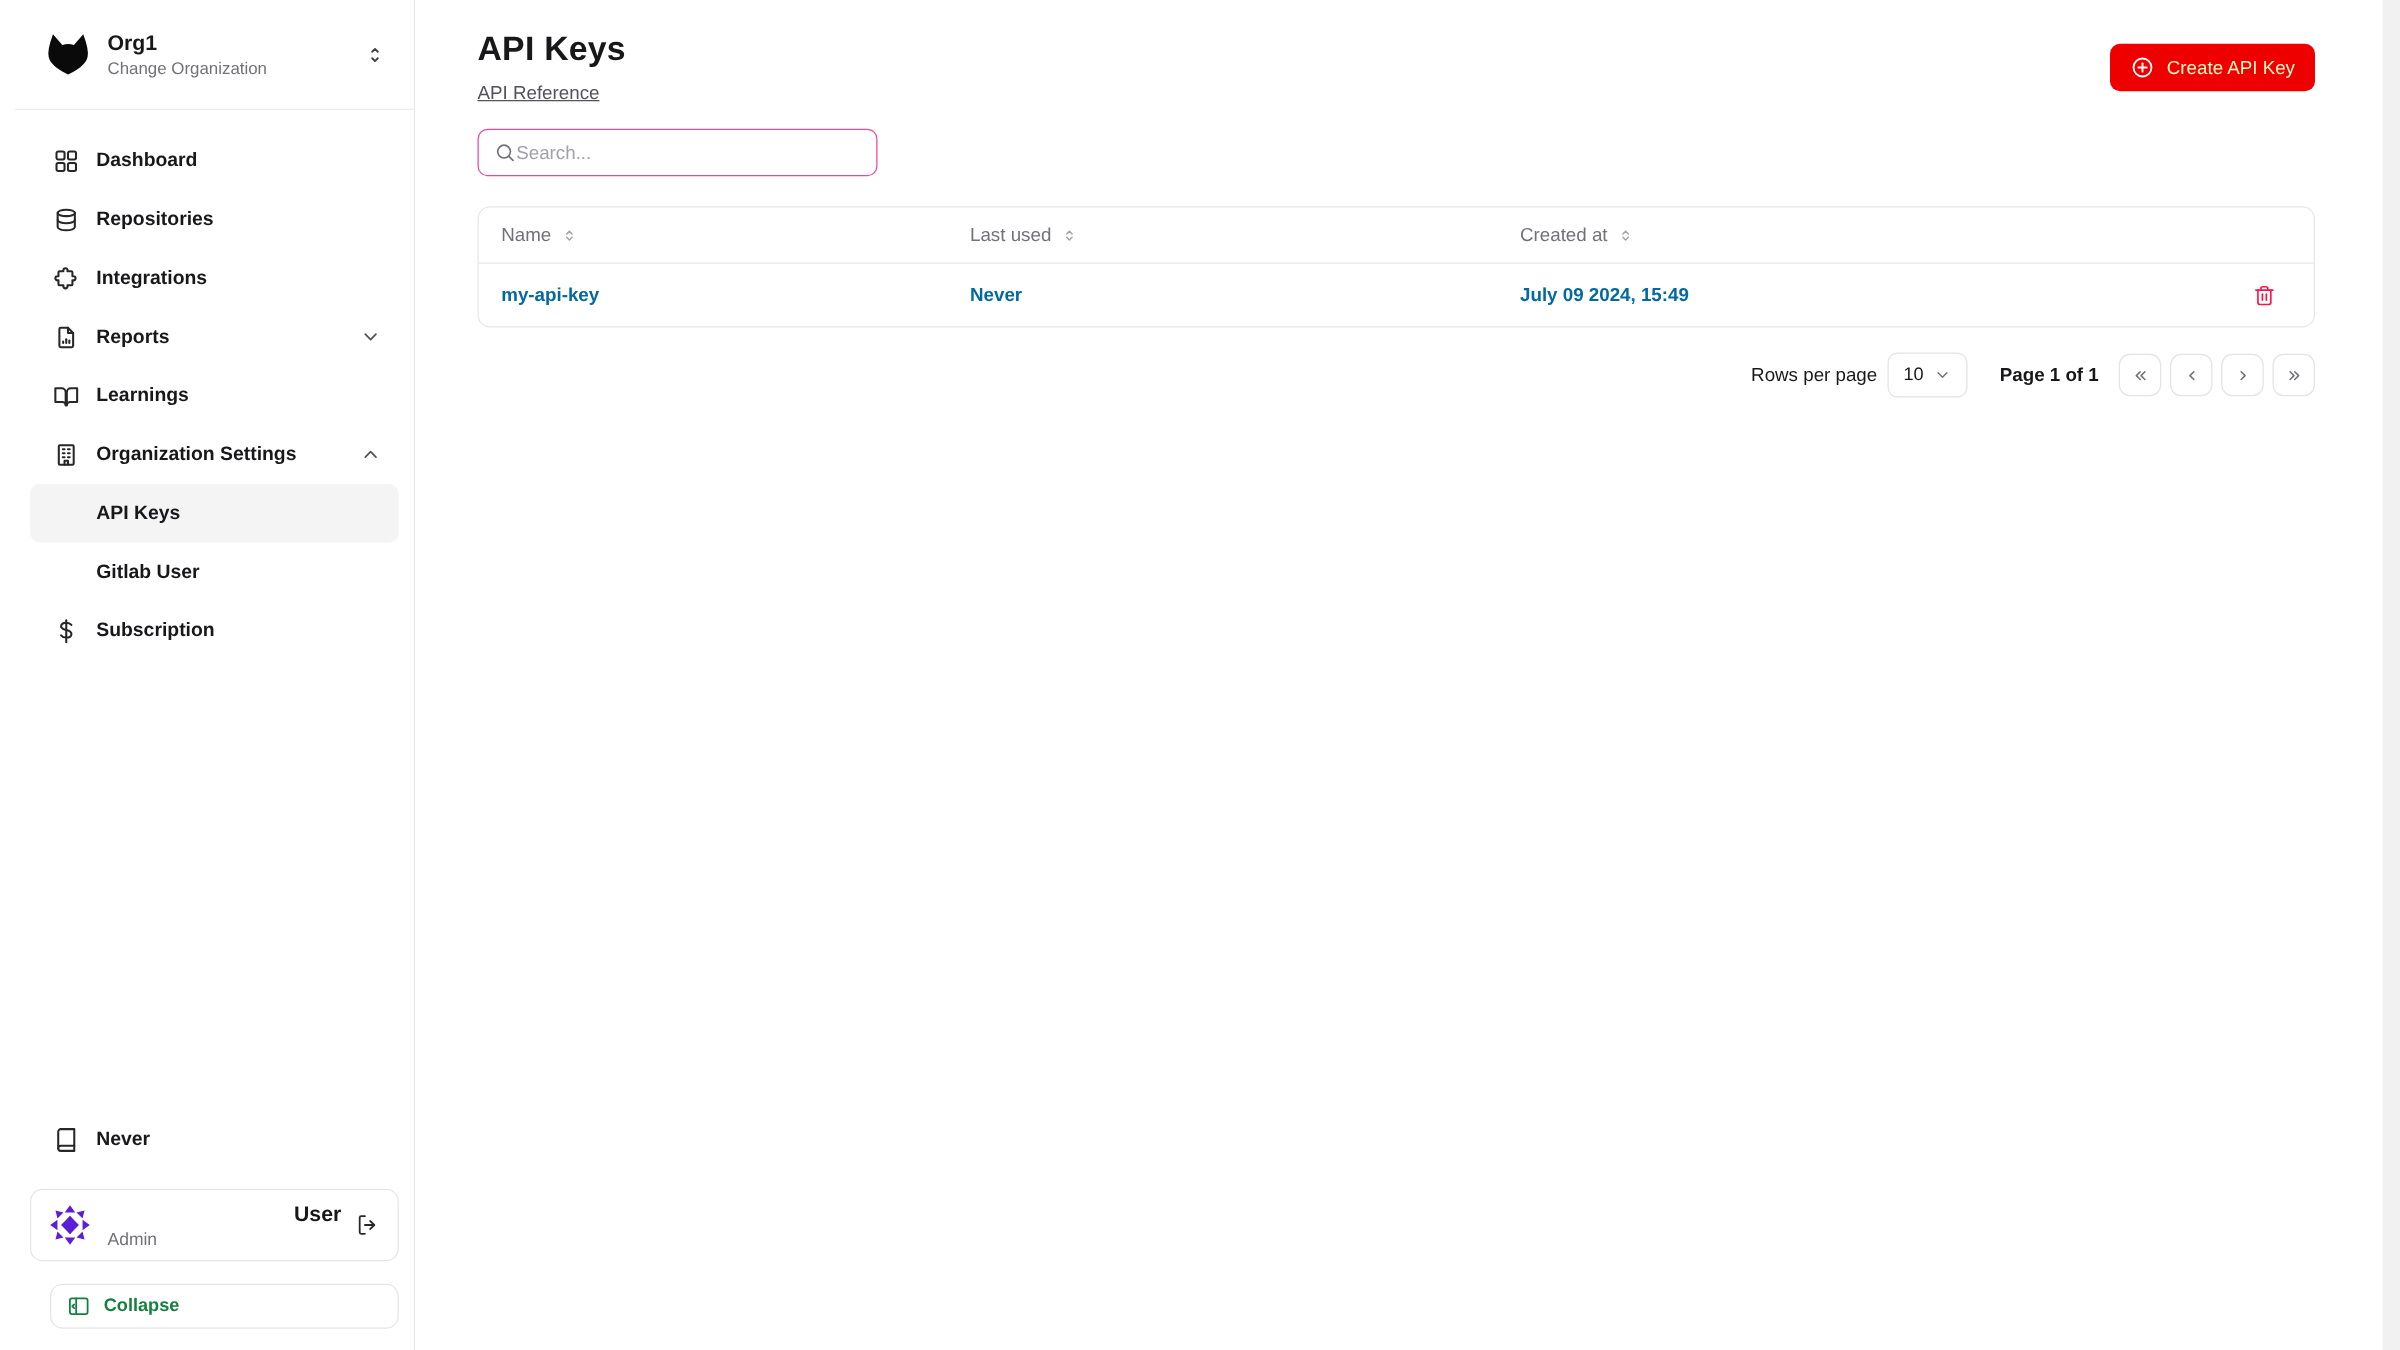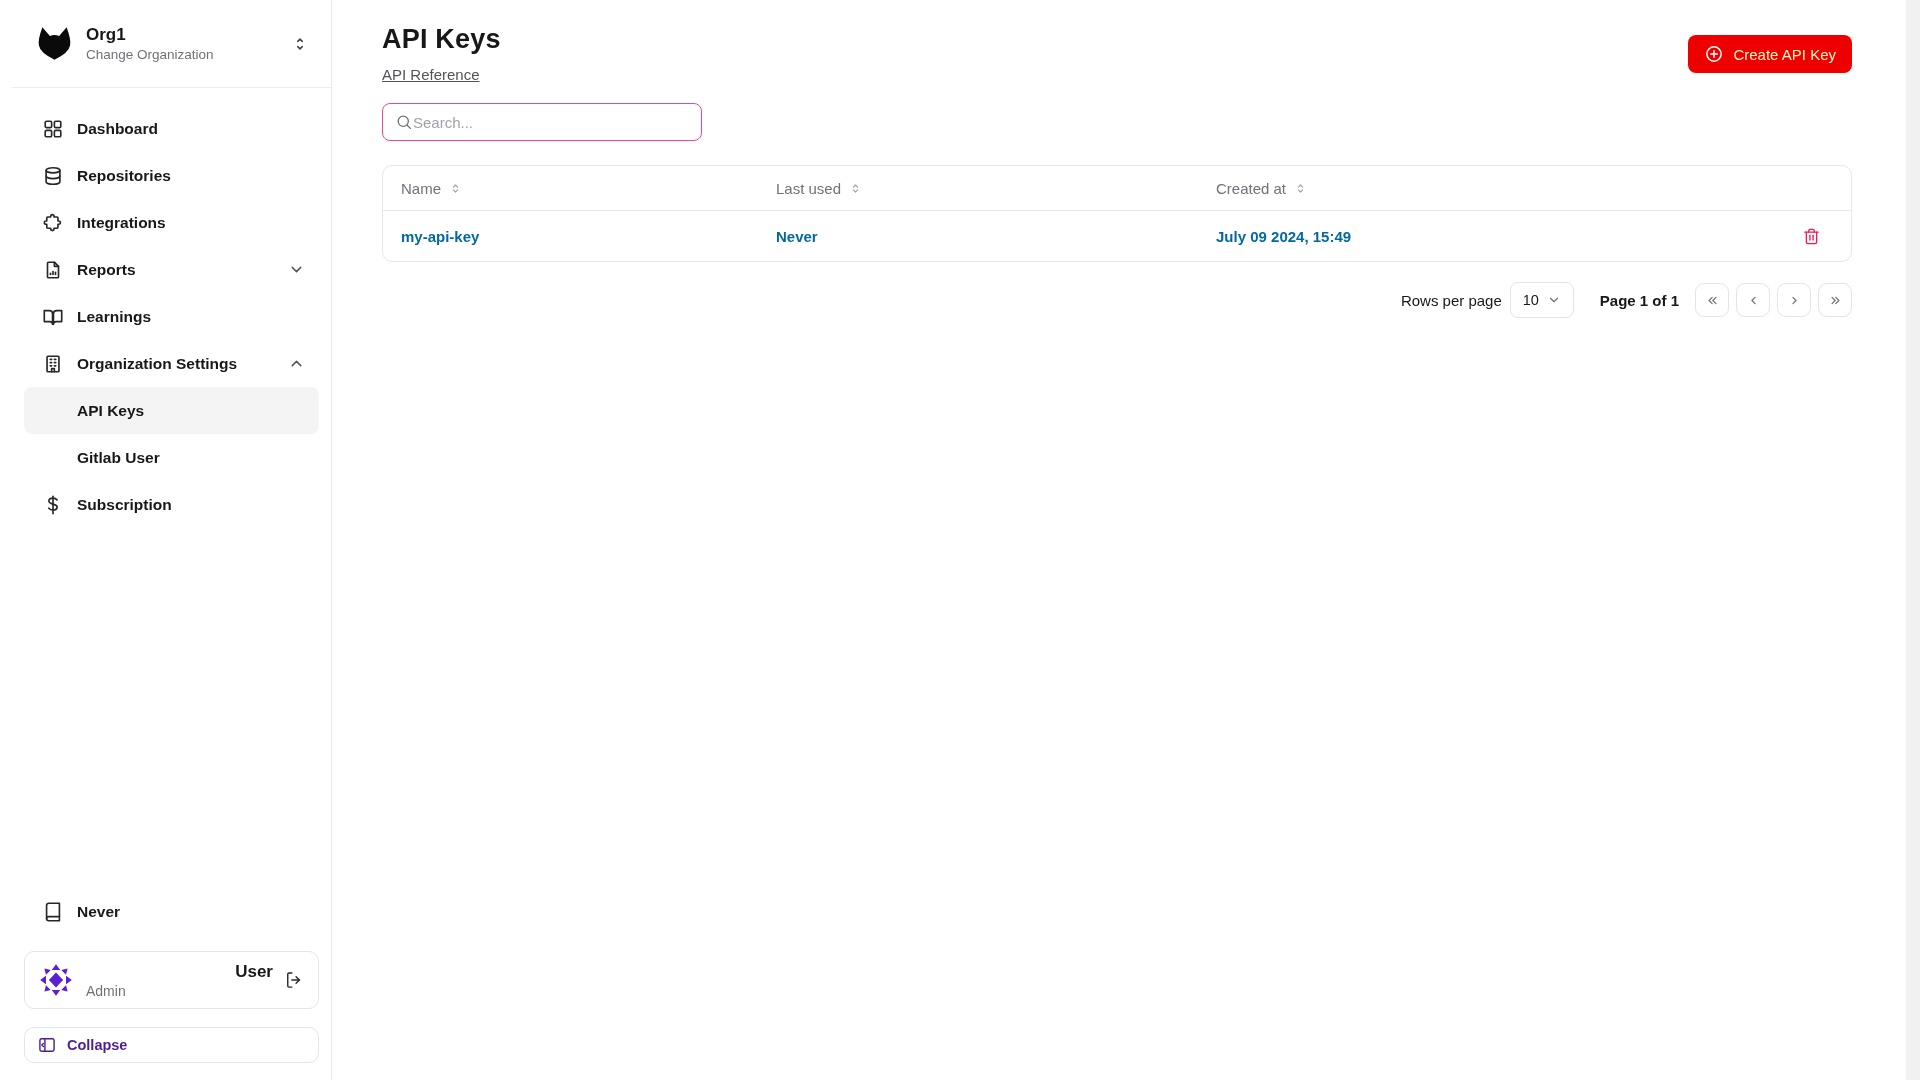--- a/index.html
+++ b/index.html
@@ -30,22 +30,22 @@
 
   .side-bottom { margin-top:auto; padding:0 12px 17px; display:flex; flex-direction:column; }
   .user-card { margin-top:16px; height:58px; border:1px solid var(--border); border-radius:10px;
     display:flex; align-items:center; gap:11px; padding:0 14px 0 12px; background:#fff; }
   .user-texts { display:flex; flex-direction:column; flex:1; }
   .user-name { font-size:17px; font-weight:700;text-align:right; }
   .user-role { font-size:14px; color:var(--gray); margin-top:1px; }
   .logout-btn { background:none; border:none; cursor:pointer; color:#27272a; display:flex; }
   .collapse-btn { margin-top:18px; height:36px; border:1px solid var(--border); border-radius:10px;
     background:#fff; display:flex; align-items:center; gap:10px; padding:0 12px;
-    font-size:14.5px; font-weight:600; color:#4c1d95; cursor:pointer;
-    font-family:"Liberation Sans", sans-serif; }
+    font-size:14.5px; font-weight:600; color:#15803d; cursor:pointer;
+    font-family:"Liberation Sans", sans-serif;margin-left:16px; }
 
   
   .main { position:absolute; left:320px; top:0; right:14px; bottom:0; padding:24px 54px 0 62px; }
   .main-header { display:flex; justify-content:space-between; align-items:flex-start; }
   .page-title { font-size:27px; font-weight:700; letter-spacing:.2px; }
   .api-ref { display:inline-block; margin-top:11px; font-size:15px; color:#52525b;
     text-decoration:underline; cursor:pointer; }
   .create-btn { margin-top:11px; height:38px; background:var(--accent); border:none;
     border-radius:8px; color:#fef9c3; font-size:15px; font-weight:500; display:flex;
     align-items:center; gap:9px; padding:0 16px; cursor:pointer;

